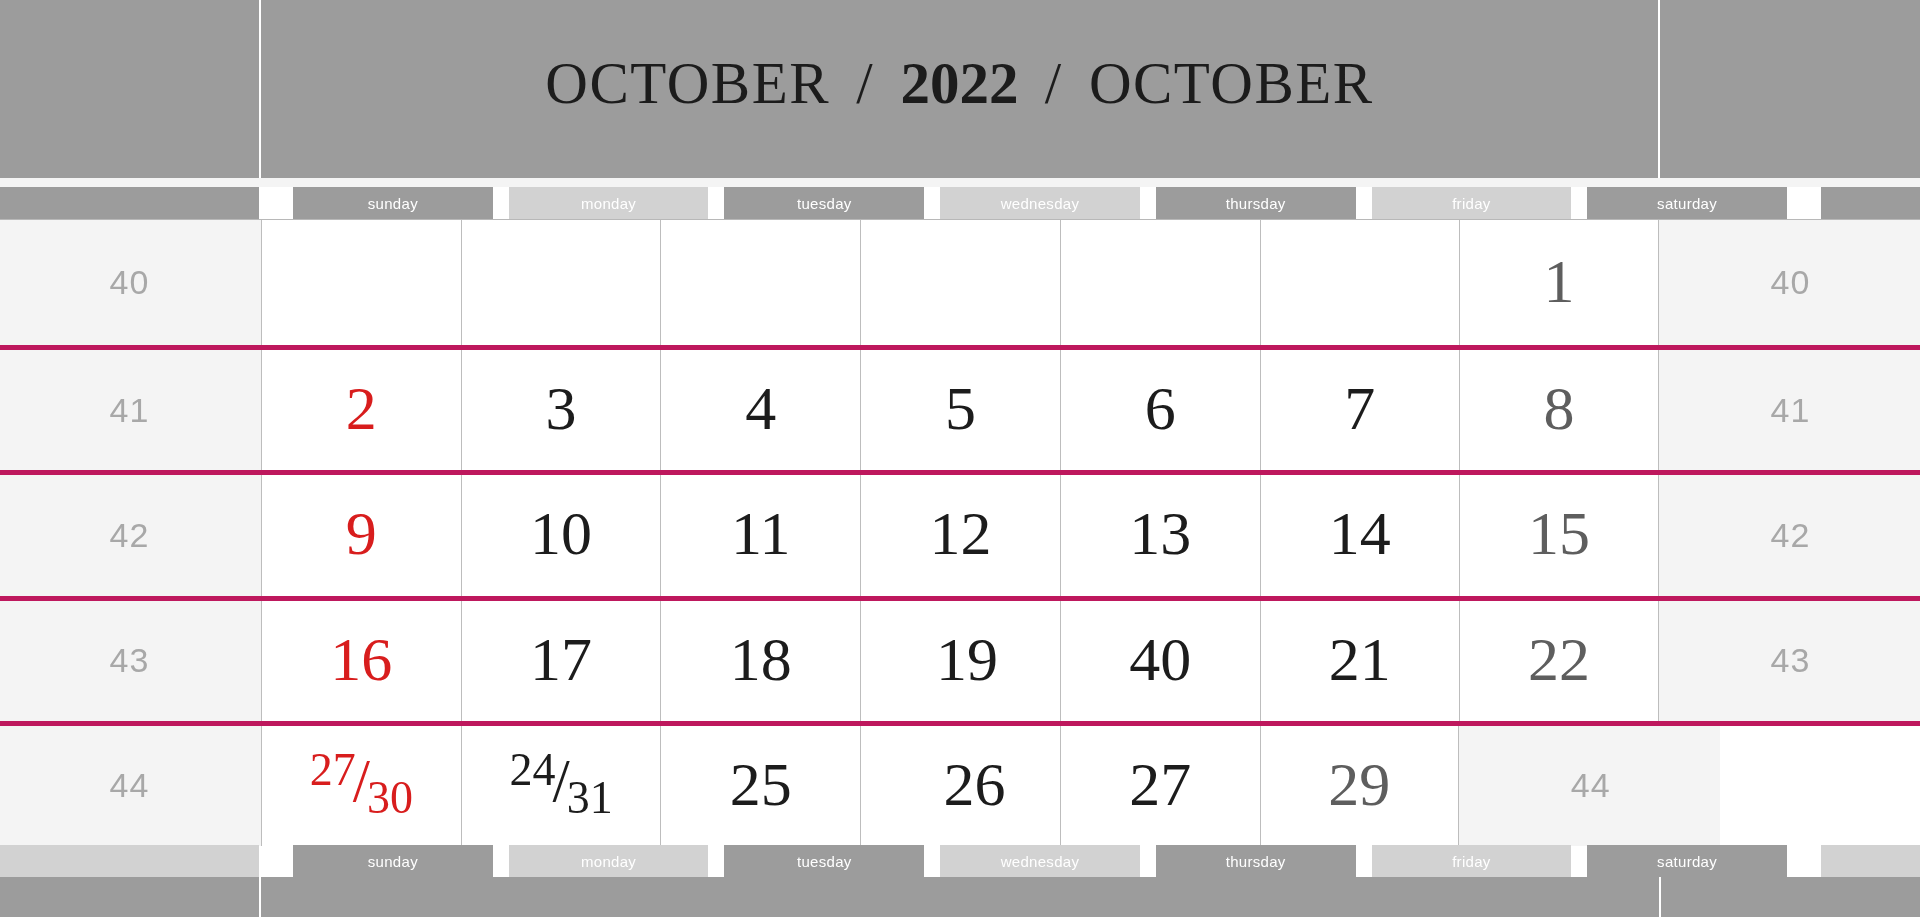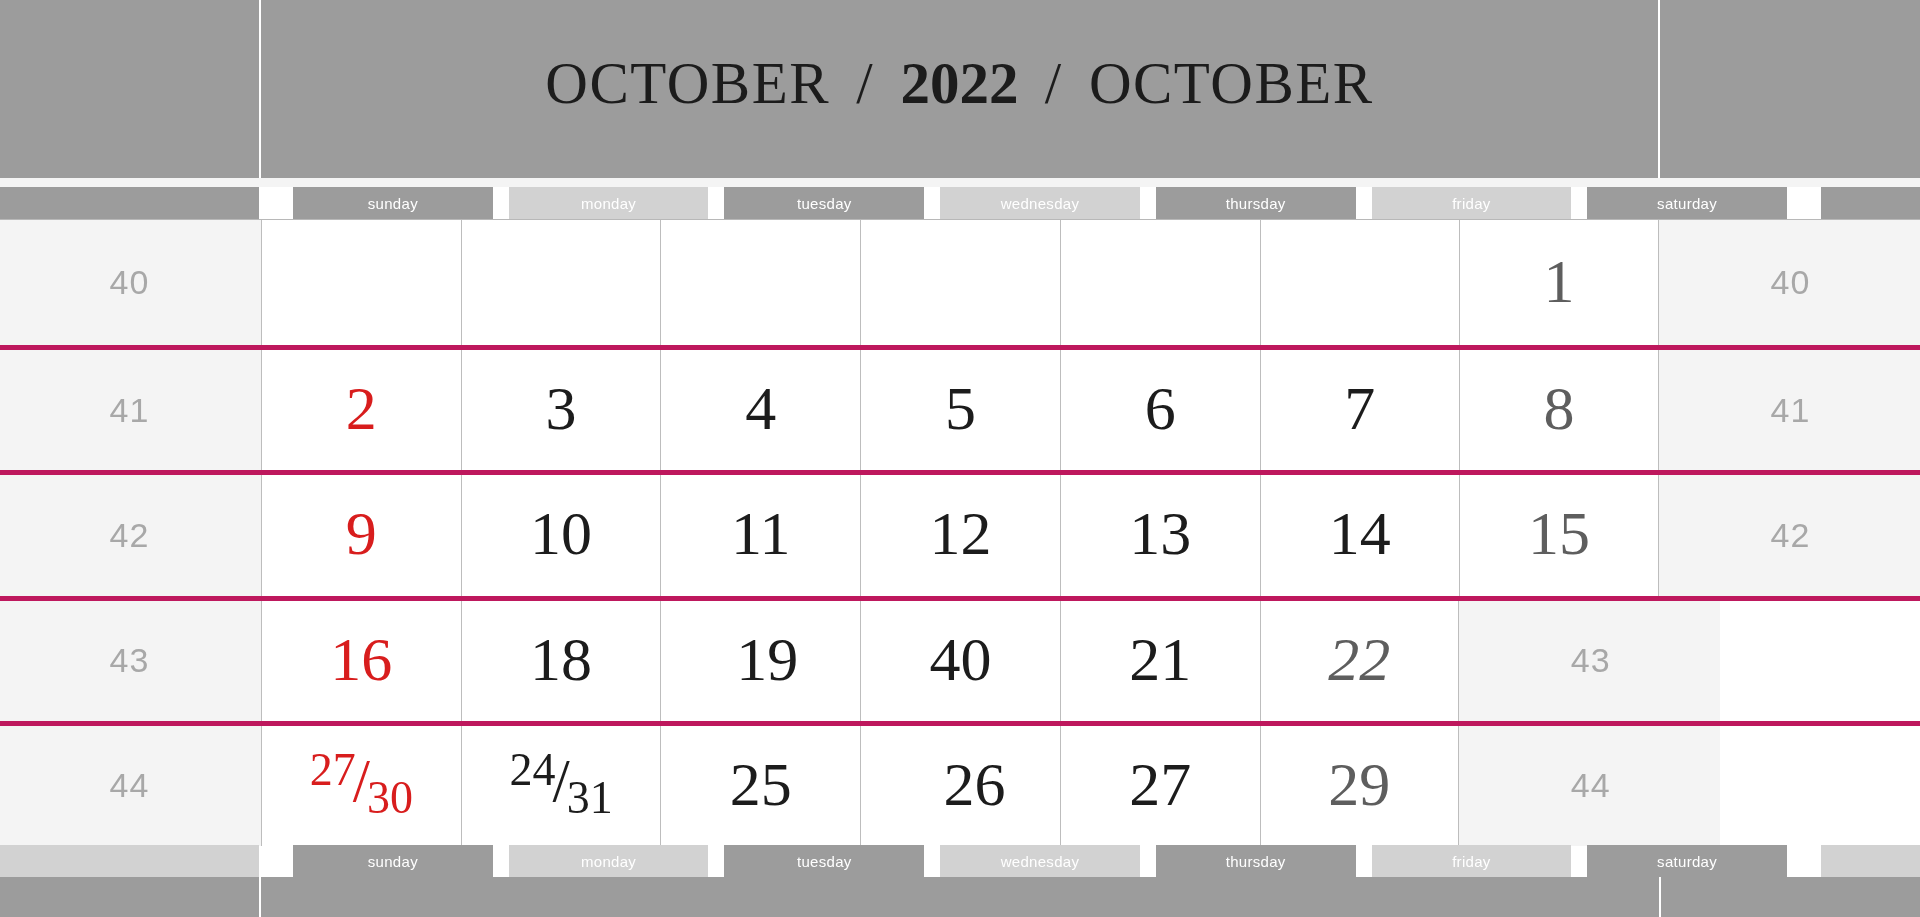--- a/index.html
+++ b/index.html
@@ -353,32 +353,35 @@
         <div class="wd-gap" style="background: rgb(244, 244, 244);"></div>
         <div class="wk-num" style="width: 259px; flex: 0 0 259px;">42</div>
       </div>
       <div class="week-row">
         <div class="wk-num" style="width: 259px; flex: 0 0 259px;">43</div>
         <div class="wd-gap" style="background: rgb(244, 244, 244);"></div>
         <div class="day-cell" style="width: 199.714px; flex: 0 0 199.714px;">
           <span class="day-num sunday">16</span>
         </div>
         <div class="day-cell" style="width: 199.714px; flex: 0 0 199.714px;">
+          <span class="day-num ">17</span>
+        </div>
+        <div class="day-cell" style="width: 199.714px; flex: 0 0 199.714px;">
           <span class="day-num ">18</span>
         </div>
         <div class="day-cell" style="width: 199.714px; flex: 0 0 199.714px; padding-left: 13px;">
           <span class="day-num ">19</span>
         </div>
         <div class="day-cell" style="width: 199.714px; flex: 0 0 199.714px;">
           <span class="day-num ">40</span>
         </div>
         <div class="day-cell" style="width: 199.714px; flex: 0 0 199.714px;">
           <span class="day-num ">21</span>
         </div>
-        <div class="day-cell last" style="width: 199.714px; flex: 0 0 199.714px; font-style: italic;">
+        <div class="day-cell last" style="width: 199.714px; flex: 0 0 199.714px;">
           <span class="day-num saturday">22</span>
         </div>
         <div class="wd-gap" style="background: rgb(244, 244, 244);"></div>
         <div class="wk-num" style="width: 259px; flex: 0 0 259px;">43</div>
       </div>
       <div class="week-row">
         <div class="wk-num" style="width: 259px; flex: 0 0 259px;">44</div>
         <div class="wd-gap" style="background: rgb(244, 244, 244);"></div>
         <div class="day-cell" style="width: 199.714px; flex: 0 0 199.714px;">
           <span class="day-split sunday"><span class="a">27</span><span class="sep">/</span><span class="b">30</span></span>

